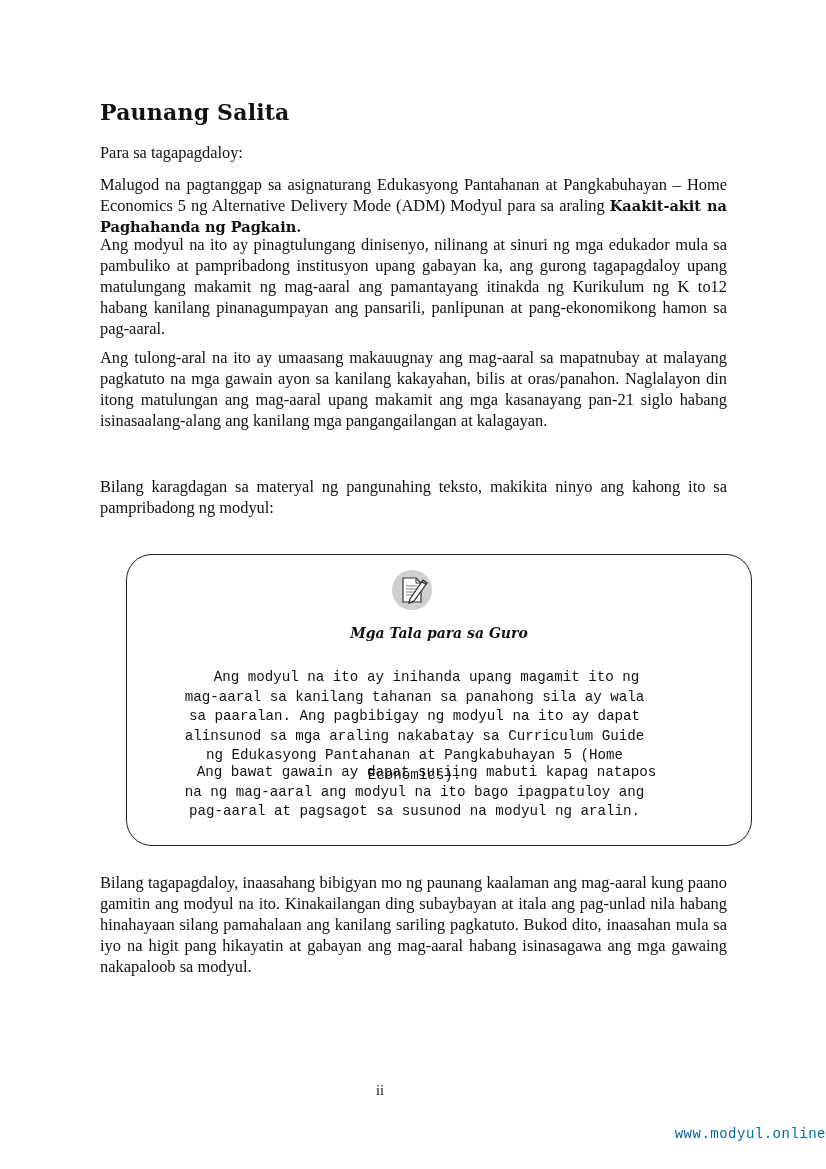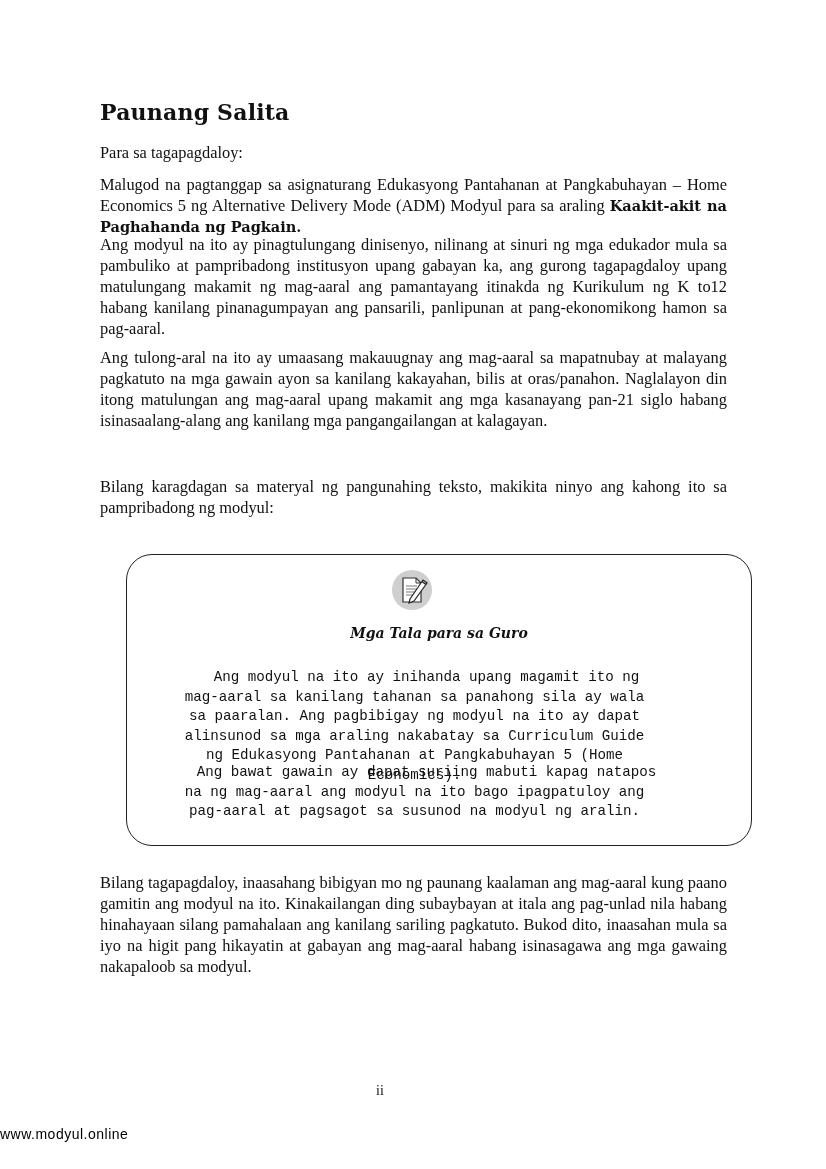--- a/index.html
+++ b/index.html
@@ -7,21 +7,21 @@
   .page { position: absolute; left: 100px; top: 0; width: 627px; font-family: "DejaVu Serif", serif; }
   .title { position: absolute; top: 99px; left: 0; font-family: "DejaVu Serif", serif; font-weight: bold; font-size: 22px; letter-spacing: 0.2px; margin: 0; }
   .para { position: absolute; left: 0; width: 627px; margin: 0; font-family: "Liberation Serif", serif; font-size: 16.4px; line-height: 21px; text-align: justify; }
   .para b { font-family: "DejaVu Serif", serif; font-size: 14.5px; font-weight: bold; }
   .box { position: absolute; left: 126px; top: 533px; width: 626px; height: 292px; border: 1.6px solid #222; border-radius: 26px; box-sizing: border-box; margin-top: 21px; }
   .box-icon { position: absolute; left: 265px; top: 15px; width: 40px; height: 40px; border-radius: 50%; background: #cfcfcf; }
   .box-title { position: absolute; top: 70px; left: 0; width: 100%; text-align: center; font-family: "DejaVu Serif", serif; font-style: italic; font-weight: bold; font-size: 14px; }
   .box-para { position: absolute; left: 45px; width: 485px; font-family: Liberation Mono, monospace; font-size: 14.2px; line-height: 19.5px; text-align: center; margin: 0; }
   .box-para .indent { display: inline-block; width: 24px; }
   .page-num { position: absolute; top: 1083px; left: 0; width: 760px; text-align: center; font-family: "Liberation Serif", serif; font-size: 14px; }
-  .watermark { position: absolute; top: 1126px; left: 0; width: 826px; text-align: left; font-family: Liberation Sans, sans-serif; font-size: 14px; color: #000000; letter-spacing: 0.5px; }
+  .watermark { position: absolute; top: 1126px; left: 0; width: 826px; text-align: right; font-family: Liberation Mono, monospace; font-size: 14px; color: #0369a1; letter-spacing: 0.5px; }
 </style>
 </head>
 <body>
 
 <div class="page">
   <h1 class="title">Paunang Salita</h1>
 
   <p class="para" style="top:142px;">Para sa tagapagdaloy:</p>
 
   <p class="para" style="top:174px;"><span>Malugod na pagtanggap sa asignaturang Edukasyong Pantahanan at Pangkabuhayan – Home Economics 5 ng Alternative Delivery Mode (ADM) Modyul para sa araling </span><b>Kaakit-akit na Paghahanda ng Pagkain.</b></p>

